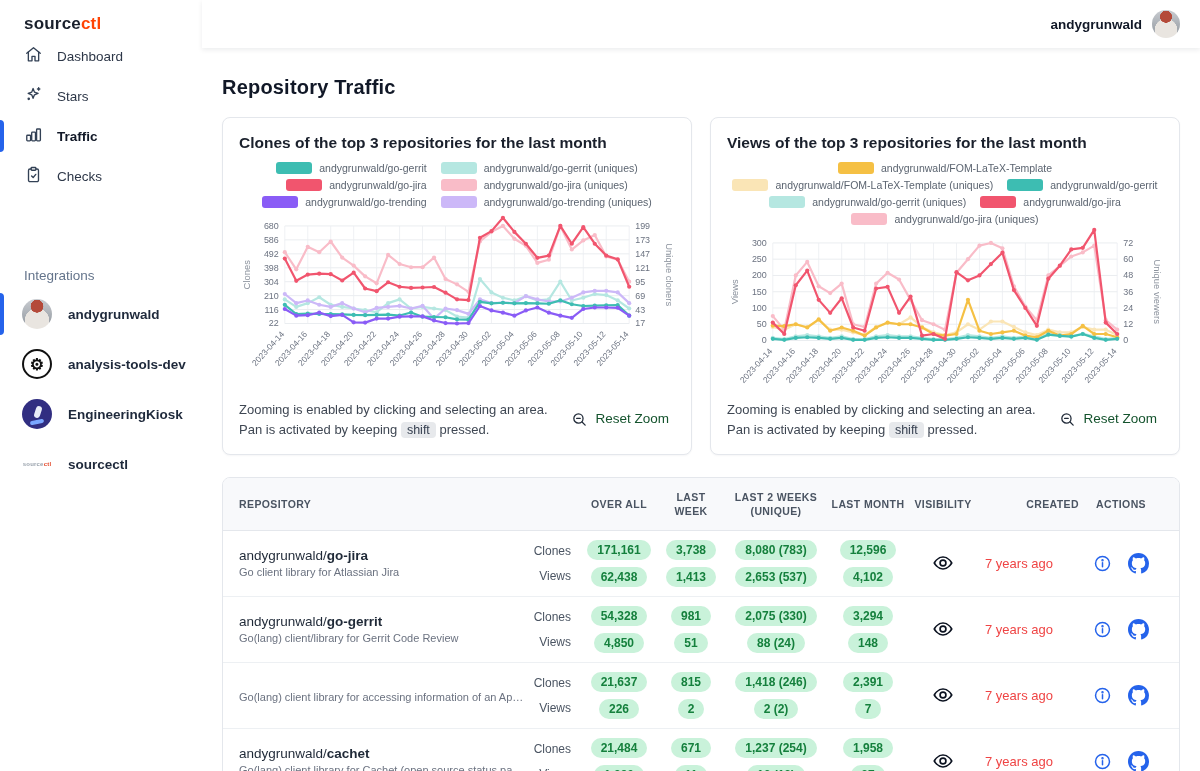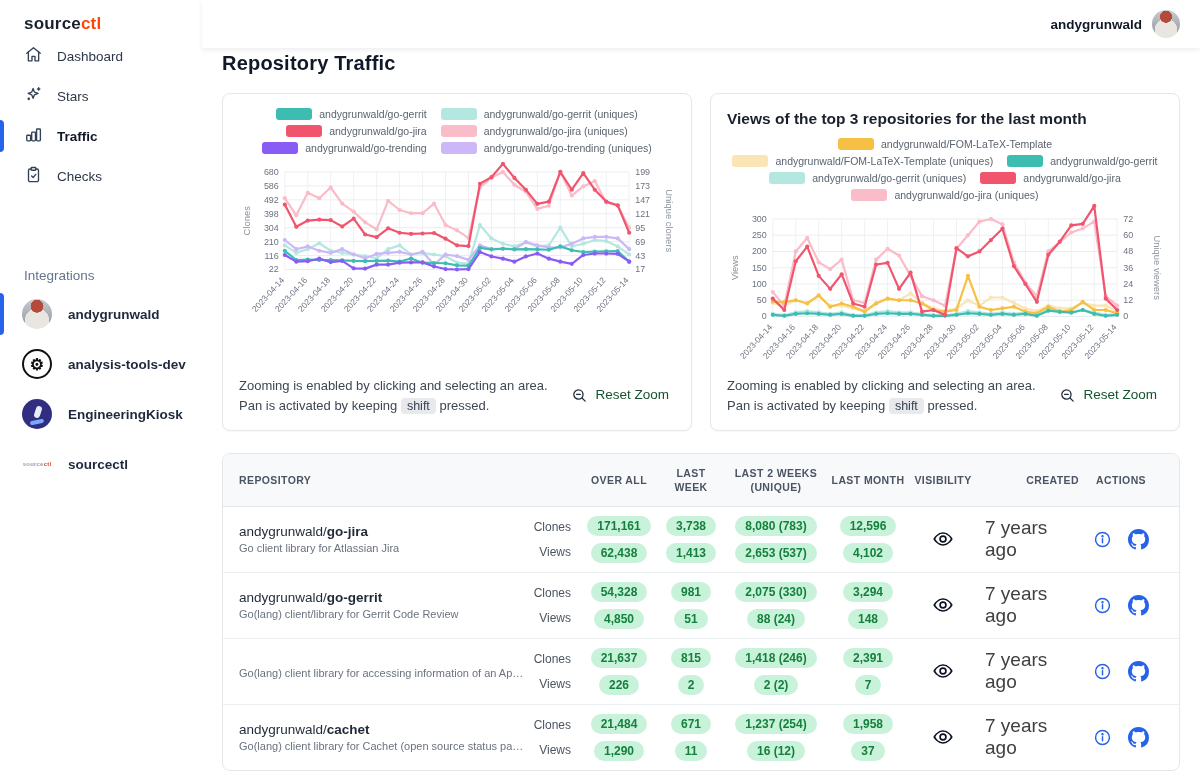--- a/index.html
+++ b/index.html
@@ -32,21 +32,21 @@
   .kiosk-logo b{position:absolute;left:8px;bottom:5px;width:14px;height:4px;border-radius:2px;background:#7aa7ff;transform:rotate(-12deg)}
   .mini-logo{width:30px;flex:none;text-align:center;font-size:6px;font-weight:800;letter-spacing:.2px}
   .mini-logo .g{color:#9aa3ad}.mini-logo .r{color:#e34b2d}
 
   
   .main{flex:1;display:flex;flex-direction:column;min-width:0}
   .topbar{height:48px;flex:none;display:flex;align-items:center;justify-content:flex-end;gap:10px;
           padding-right:20px;box-shadow:0 2px 5px rgba(16,24,40,.08);position:relative;z-index:2;background:#fff}
   .username{font-size:13.5px;font-weight:600;color:#111827}
   .topbar .photo-avatar{width:28px;height:28px}
-  .content{padding:4px 20px 0;overflow:hidden}
+  .content{padding:28px 20px 0;overflow:hidden}
   h1{font-size:20px;font-weight:700;color:#111827;margin:0 0 18px;letter-spacing:.2px}
 
   
   .cards{display:flex;gap:18px}
   .card{flex:1;min-width:0;border:1px solid #e4e7ec;border-radius:8px;padding:14px 16px;
         box-shadow:0 1px 2px rgba(16,24,40,.04);display:flex;flex-direction:column;background:#fff}
   .card h2{font-size:15.5px;font-weight:700;color:#1a202c;margin:2px 0 10px}
   .legend{display:flex;flex-wrap:wrap;justify-content:center;column-gap:14px;row-gap:5px;margin:0 0 6px}
   .legend-item{display:inline-flex;align-items:center;gap:7px;font-size:10.5px;color:#5b6470;cursor:pointer}
   .swatch{width:36px;height:12px;border-radius:3px;flex:none}
@@ -70,21 +70,21 @@
   .trow:first-child{border-top:none}
   .repo-line{font-size:13.5px;color:#1f2937;white-space:nowrap}
   .repo-name{font-weight:700}
   .repo-desc{font-size:11px;color:#6b7280;margin-top:3px;white-space:nowrap;overflow:hidden;text-overflow:ellipsis}
   .metric-col{display:flex;flex-direction:column;gap:11px;align-items:flex-end;padding-right:8px;
               font-size:12px;color:#4b5563}
   .badge-col{display:flex;flex-direction:column;gap:7px;align-items:center}
   .badge{background:#c9f2da;color:#15803d;font-weight:700;font-size:12px;padding:3px 10px;border-radius:10px;white-space:nowrap}
   .vis-col{display:flex;justify-content:center}
   .vis-col svg{width:22px;height:22px;stroke:#0b1220;fill:none;stroke-width:1.8}
-  .created-col{font-size:19px;color:#404040;padding-left:6px}
+  .created-col{font-size:13px;color:#ef4444;padding-left:6px}
   .actions-col{display:flex;justify-content:center;align-items:center;gap:16px}
   .actions-col svg{cursor:pointer}
 </style>
 </head>
 <body>
 
 <div class="app">
   <aside>
     <div class="logo"><span>source</span><span class="accent">ctl</span></div>
     <nav class="nav" id="nav">
@@ -150,20 +150,21 @@
     <header class="topbar">
       <span class="username">andygrunwald</span>
       <span class="photo-avatar"></span>
     </header>
 
     <div class="content">
       <h1>Repository Traffic</h1>
 
       <div class="cards">
         <section class="card">
+          <h2>Clones of the top 3 repositories for the last month</h2>
           <div class="legend" id="legend0">
               <span class="legend-item">
                 <span class="swatch" style="background: rgb(61, 189, 178);"></span>
                 <span>andygrunwald/go-gerrit</span>
               </span>
               <span class="legend-item">
                 <span class="swatch" style="background: rgb(181, 231, 225);"></span>
                 <span>andygrunwald/go-gerrit (uniques)</span>
               </span>
               <span class="legend-item">

